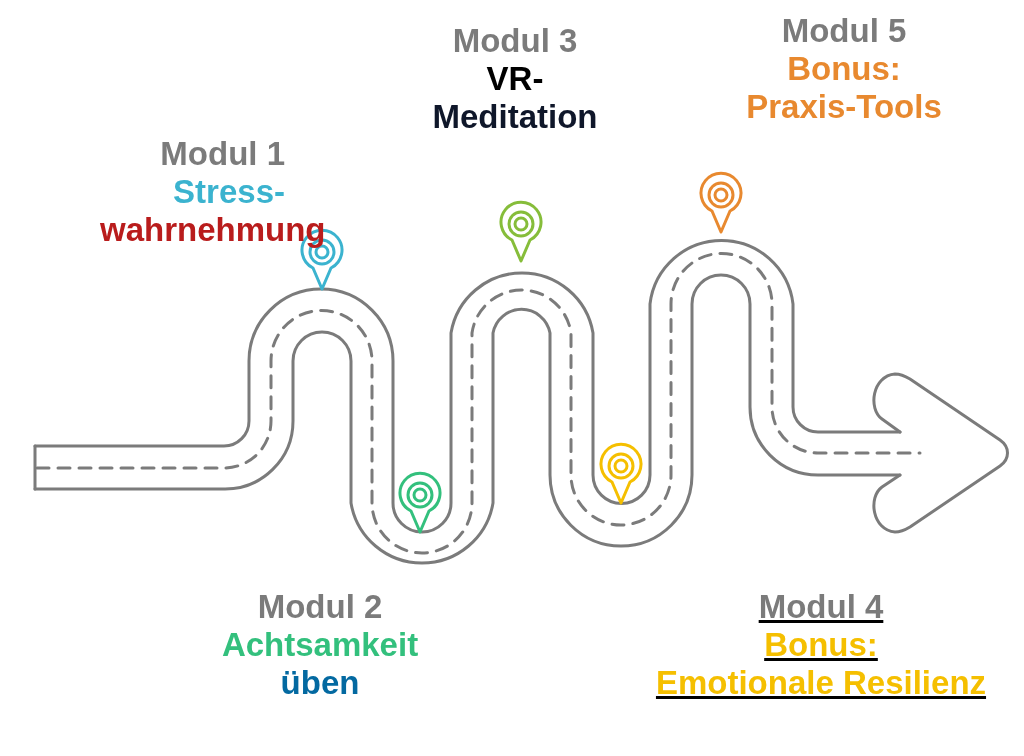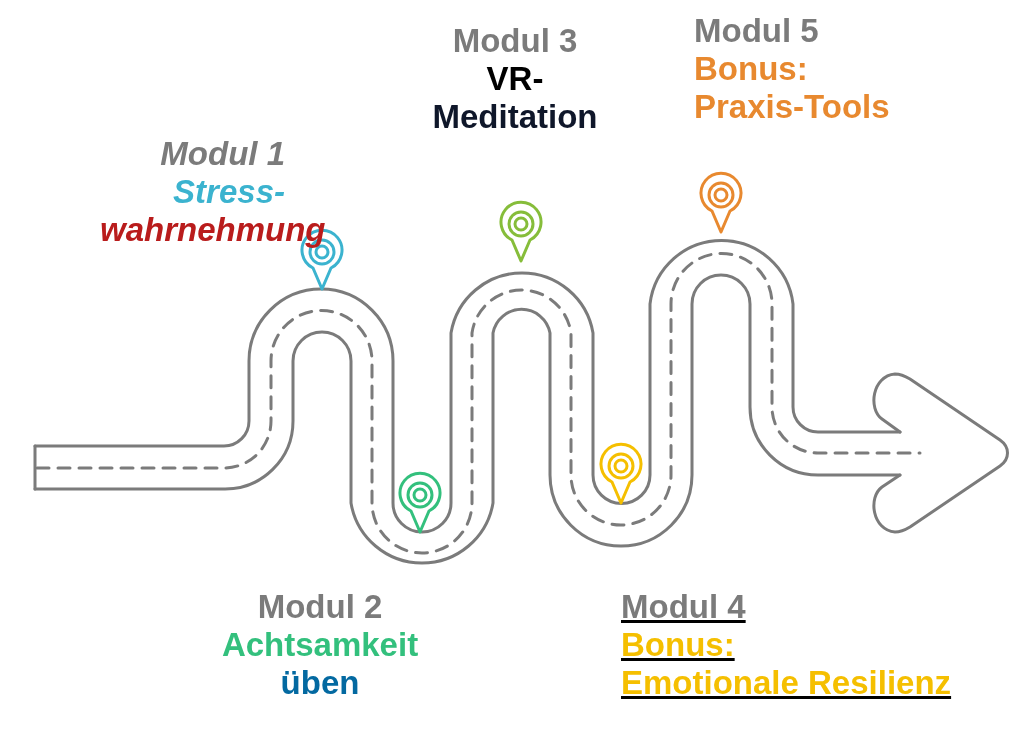--- a/index.html
+++ b/index.html
@@ -2,23 +2,23 @@
 <html><head>
   <meta charset="utf-8">
   <style>
     html, body { margin: 0; padding: 0; background: #ffffff; }
     body { width: 1024px; height: 756px; position: relative; overflow: hidden;
            font-family: "Liberation Sans", "DejaVu Sans", sans-serif; }
     #stage { position: absolute; left: 0; top: 0; width: 1024px; height: 756px; }
     .label { position: absolute; font-weight: bold; line-height: 1.15; }
     .label .mod { color: #7b7b7b; font-size: 33px; display: block; }
     .label .title { font-size: 33px; display: block; }
-    .align-right { text-align: right; font-style: italic; }
+    .align-right { text-align: right; }
     .align-center { text-align: center; }
-    .align-left { text-align: left; }
+    .align-left { text-align: center; }
   </style>
 </head>
 <body>
 
 <svg id="stage" viewBox="0 0 1024 756" xmlns="http://www.w3.org/2000/svg">
   <g id="road" fill="none" stroke="#7b7b7b" stroke-width="3" stroke-linecap="round" stroke-linejoin="round">
 
     <path d="M35,446 L224,446 A25,25 0 0 0 249,421 L249,361 A72,72 0 0 1 393,361
          L393,503 A29,29 0 0 0 451,503 L451,333 A72,72 0 0 1 593,333
          L593,475 A28,28 0 0 0 650,475 L650,304 A72,72 0 0 1 793,304

